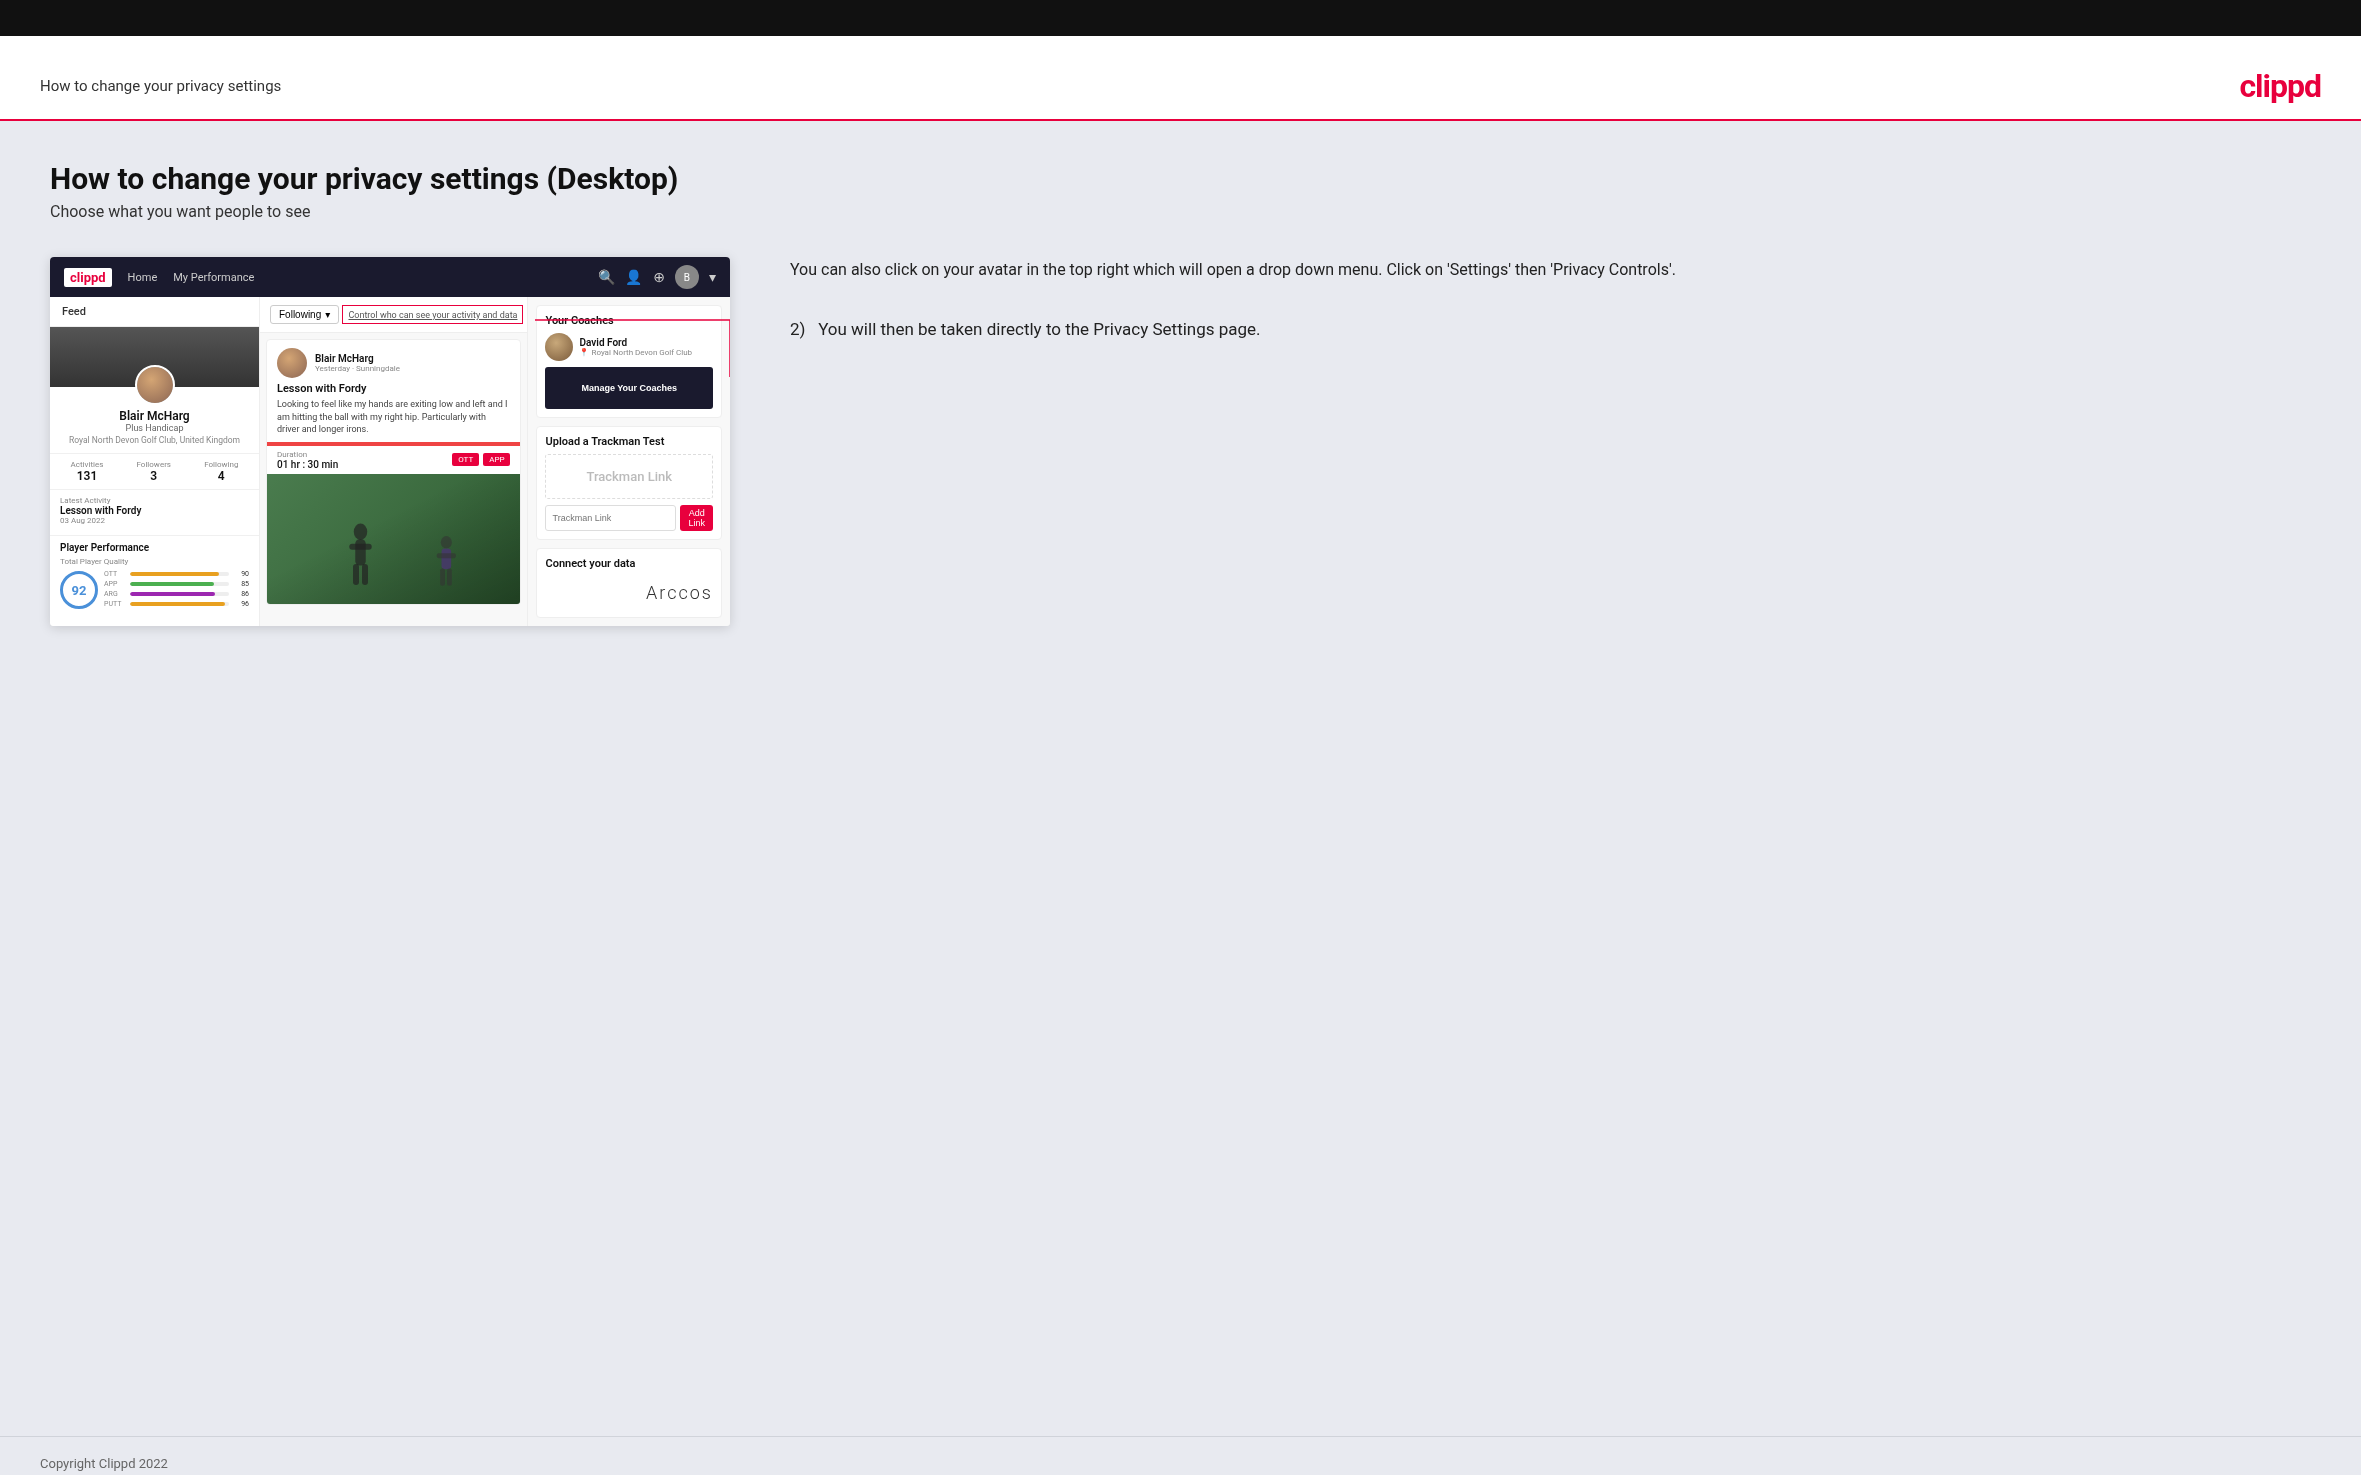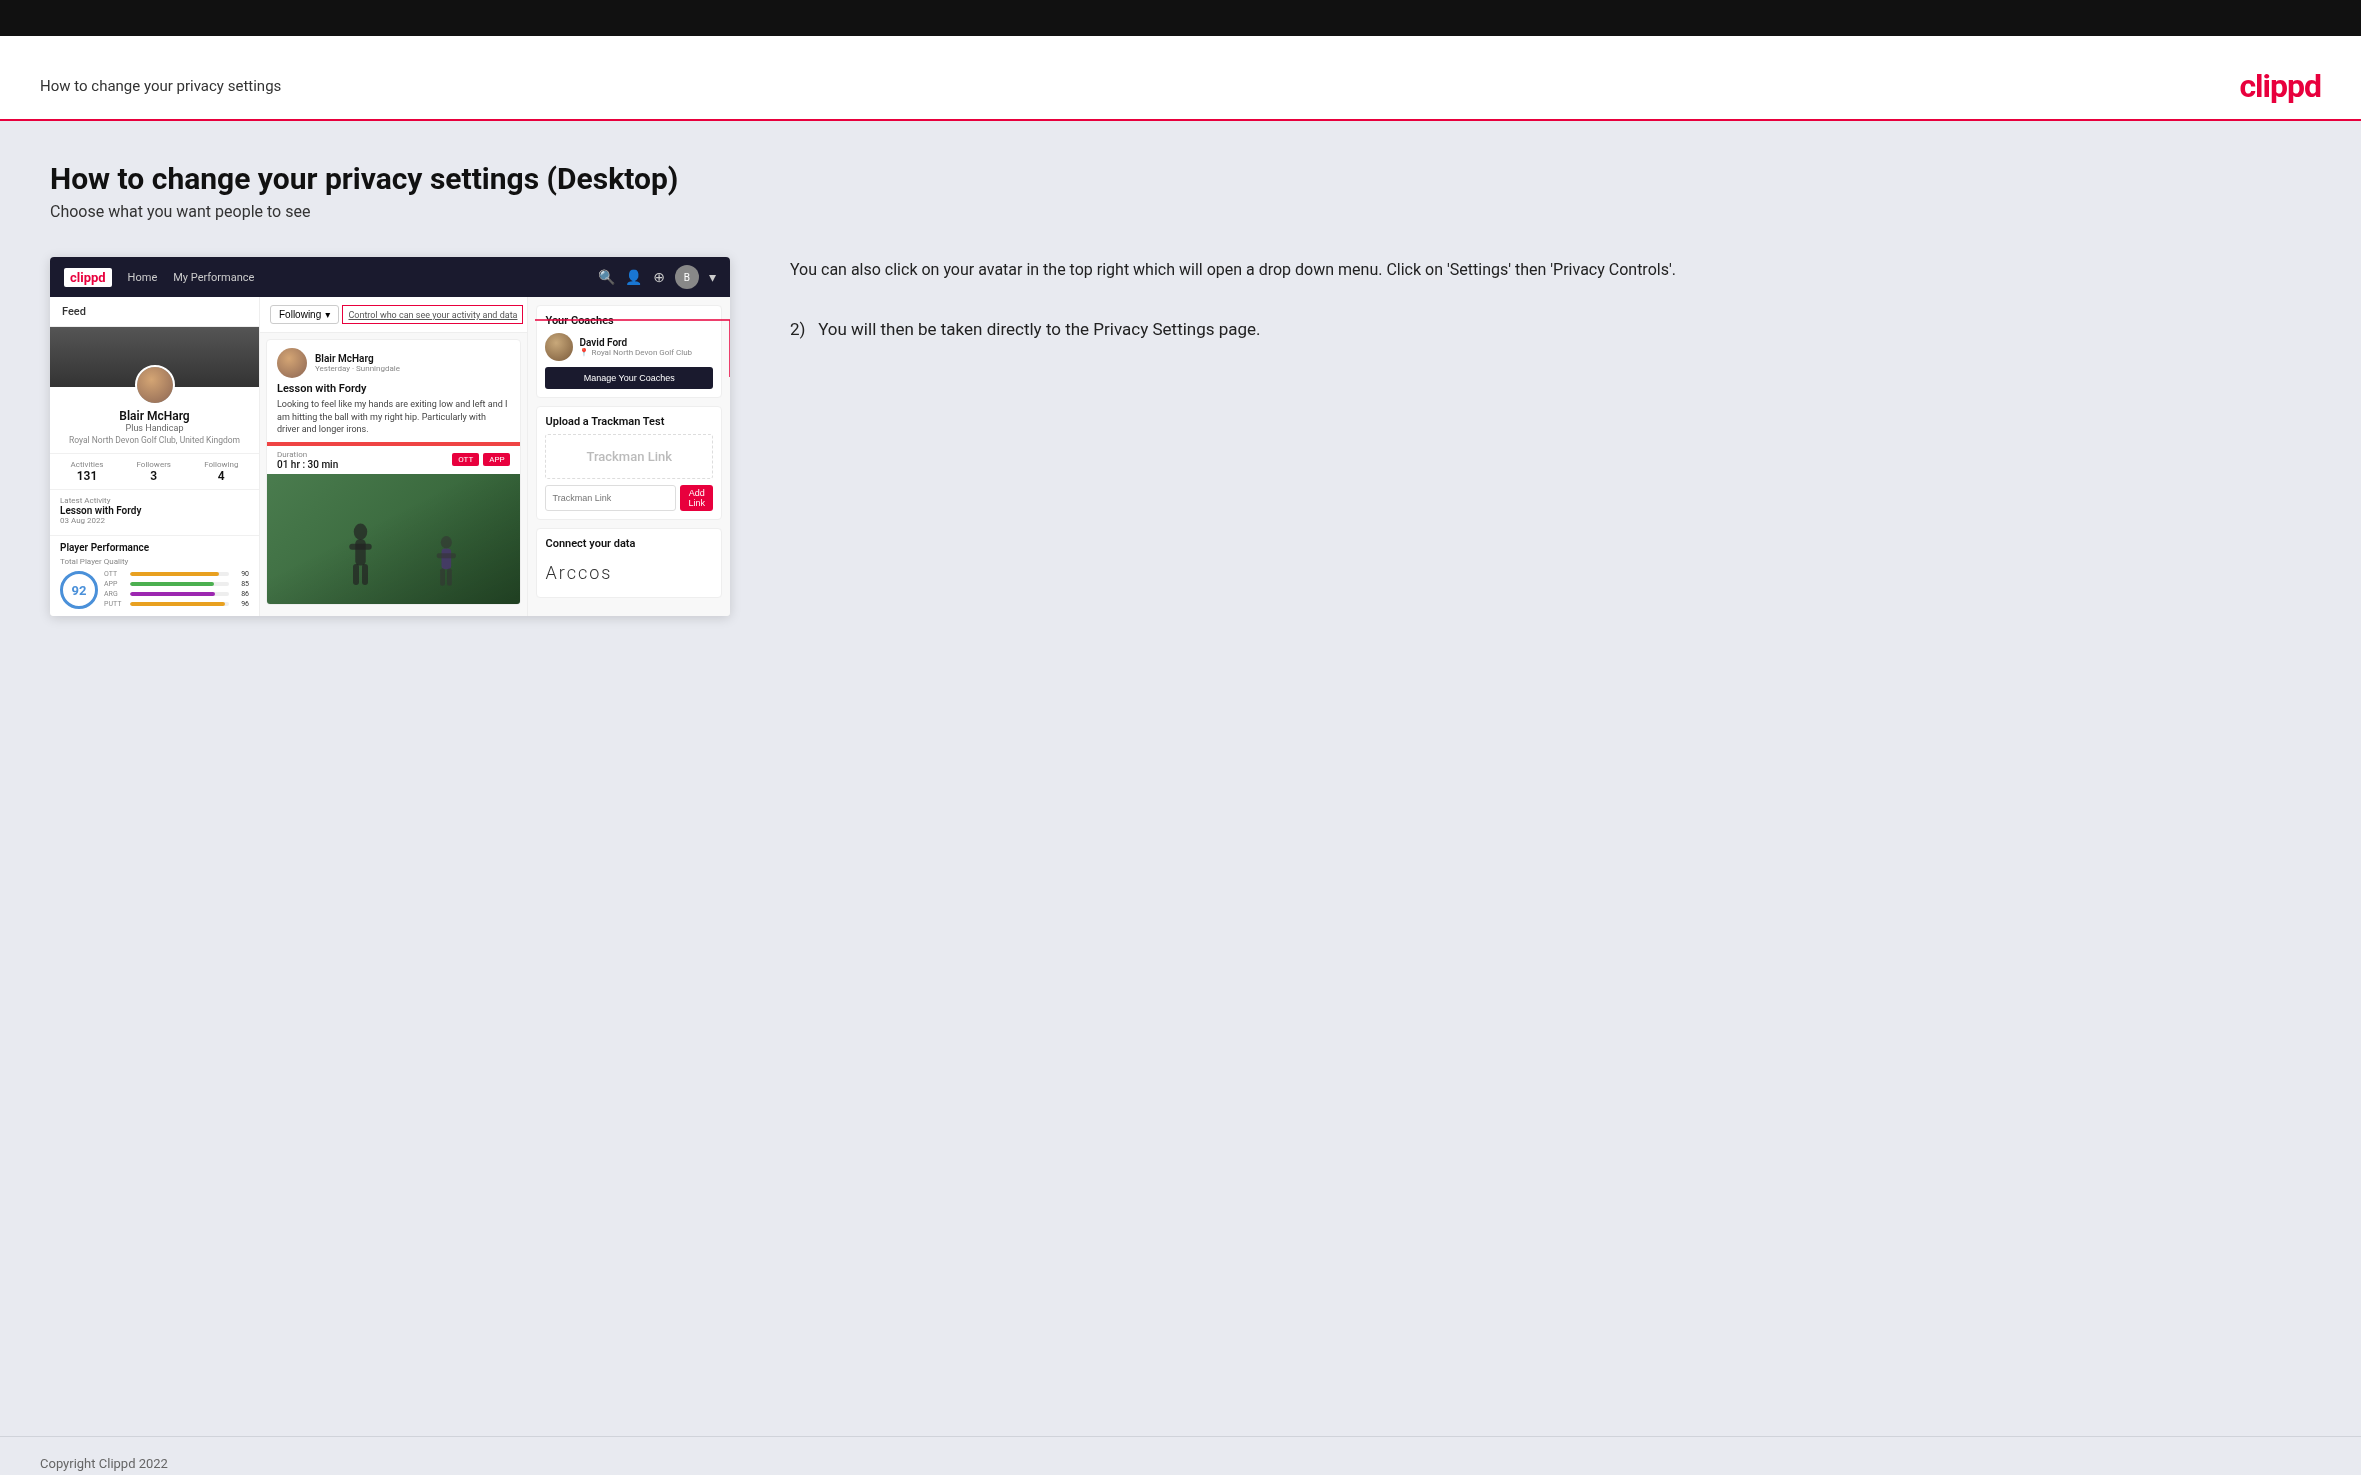--- a/index.html
+++ b/index.html
@@ -496,23 +496,23 @@
       display: flex;
       align-items: center;
       gap: 2px;
     }
 
     .manage-coaches-btn {
       background: #1a1a2e;
       color: #fff;
       border: none;
       border-radius: 3px;
-      padding: 6px 10px;
+      padding: 16px 10px;
       font-size: 9px;
-      font-weight: 400;
+      font-weight: 700;
       width: 100%;
       text-align: center;
       cursor: pointer;
     }
 
     .upload-section {
       background: #fff;
       border: 1px solid #eee;
       border-radius: 4px;
       padding: 8px;
@@ -569,21 +569,21 @@
     }
 
     .connect-title {
       font-size: 11px;
       font-weight: 600;
       color: #111;
       margin-bottom: 6px;
     }
 
     .arccos-logo {
-      text-align: left;
+      text-align: right;
       font-size: 18px;
       font-weight: 300;
       color: #333;
       letter-spacing: 2px;
       padding: 6px 0;
     }
 
     
     .screenshot-wrapper {
       position: relative;

